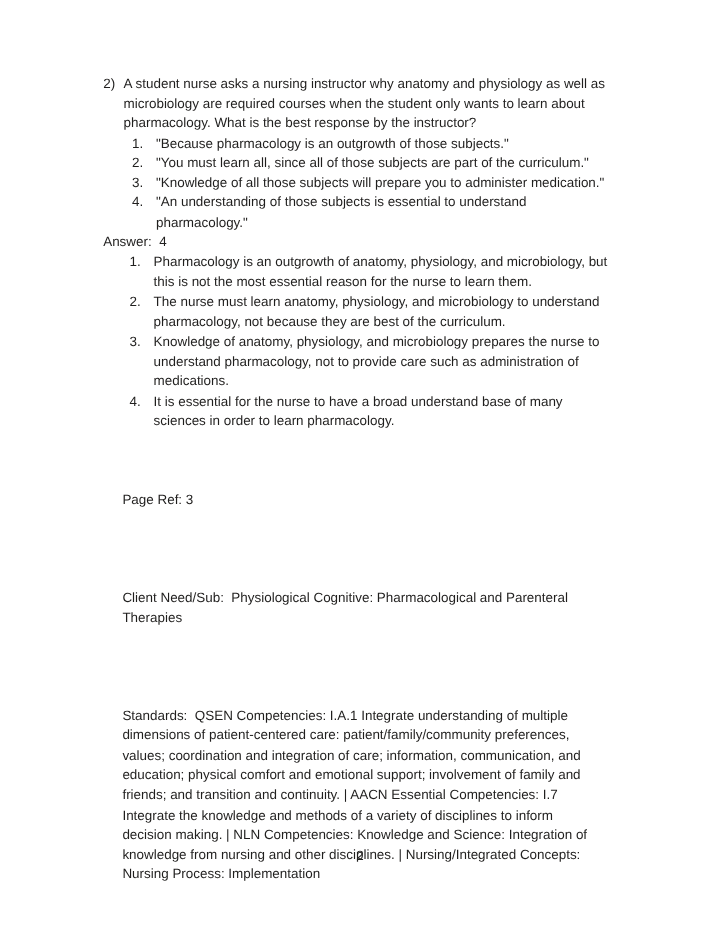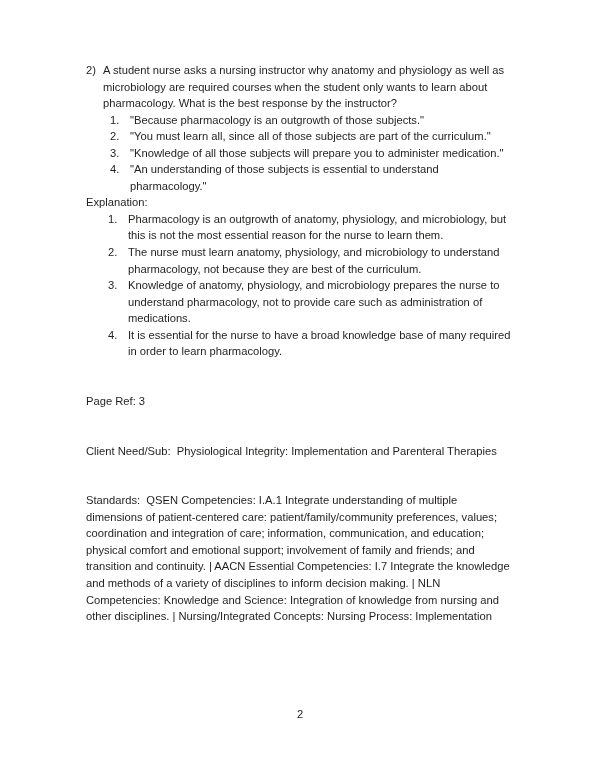--- a/index.html
+++ b/index.html
@@ -77,21 +77,21 @@
   }
   .rationales .num { width: 20px; }
 
   .flush-line {
     white-space: pre-wrap;
   }
   .meta-block {
     white-space: pre-wrap;
   }
   .meta-para {
-    margin: 0;
+    margin: 16px;
   }
 
   .page-number {
     position: absolute;
     left: 0;
     top: 708px;
     width: 600px;
     text-align: center;
     font-size: 11.2px;
     color: #201f1e;
@@ -122,45 +122,45 @@
       <li>
         <span class="num">3.</span>
         <span class="txt">"Knowledge of all those subjects will prepare you to administer medication."</span>
       </li>
       <li>
         <span class="num">4.</span>
         <span class="txt">"An understanding of those subjects is essential to understand pharmacology."</span>
       </li>
     </ul>
 
+    <div class="flush-line">Answer:  4</div>
 
-    <div class="flush-line">Explanation:</div>
 
     <ul class="num-list rationales">
       <li>
         <span class="num">1.</span>
         <span class="txt">Pharmacology is an outgrowth of anatomy, physiology, and microbiology, but this is not the most essential reason for the nurse to learn them.</span>
       </li>
       <li>
         <span class="num">2.</span>
         <span class="txt">The nurse must learn anatomy, physiology, and microbiology to understand pharmacology, not because they are best of the curriculum.</span>
       </li>
       <li>
         <span class="num">3.</span>
         <span class="txt">Knowledge of anatomy, physiology, and microbiology prepares the nurse to understand pharmacology, not to provide care such as administration of medications.</span>
       </li>
       <li>
         <span class="num">4.</span>
-        <span class="txt">It is essential for the nurse to have a broad knowledge base of many required in order to learn pharmacology.</span>
+        <span class="txt">It is essential for the nurse to have a broad understand base of many sciences in order to learn pharmacology.</span>
       </li>
     </ul>
 
     <div class="meta-block">
       <div class="meta-para">Page Ref: 3</div>
-      <div class="meta-para">Client Need/Sub:  Physiological Integrity: Implementation and Parenteral Therapies</div>
+      <div class="meta-para">Client Need/Sub:  Physiological Cognitive: Pharmacological and Parenteral Therapies</div>
       <div class="meta-para">Standards:  QSEN Competencies: I.A.1 Integrate understanding of multiple dimensions of patient-centered care: patient/family/community preferences, values; coordination and integration of care; information, communication, and education; physical comfort and emotional support; involvement of family and friends; and transition and continuity. | AACN Essential Competencies: I.7 Integrate the knowledge and methods of a variety of disciplines to inform decision making. | NLN Competencies: Knowledge and Science: Integration of knowledge from nursing and other disciplines. | Nursing/Integrated Concepts: Nursing Process: Implementation</div>
       
     </div>
 
   </div>
 
   <div class="page-number">2</div>
 
 </div>
 

